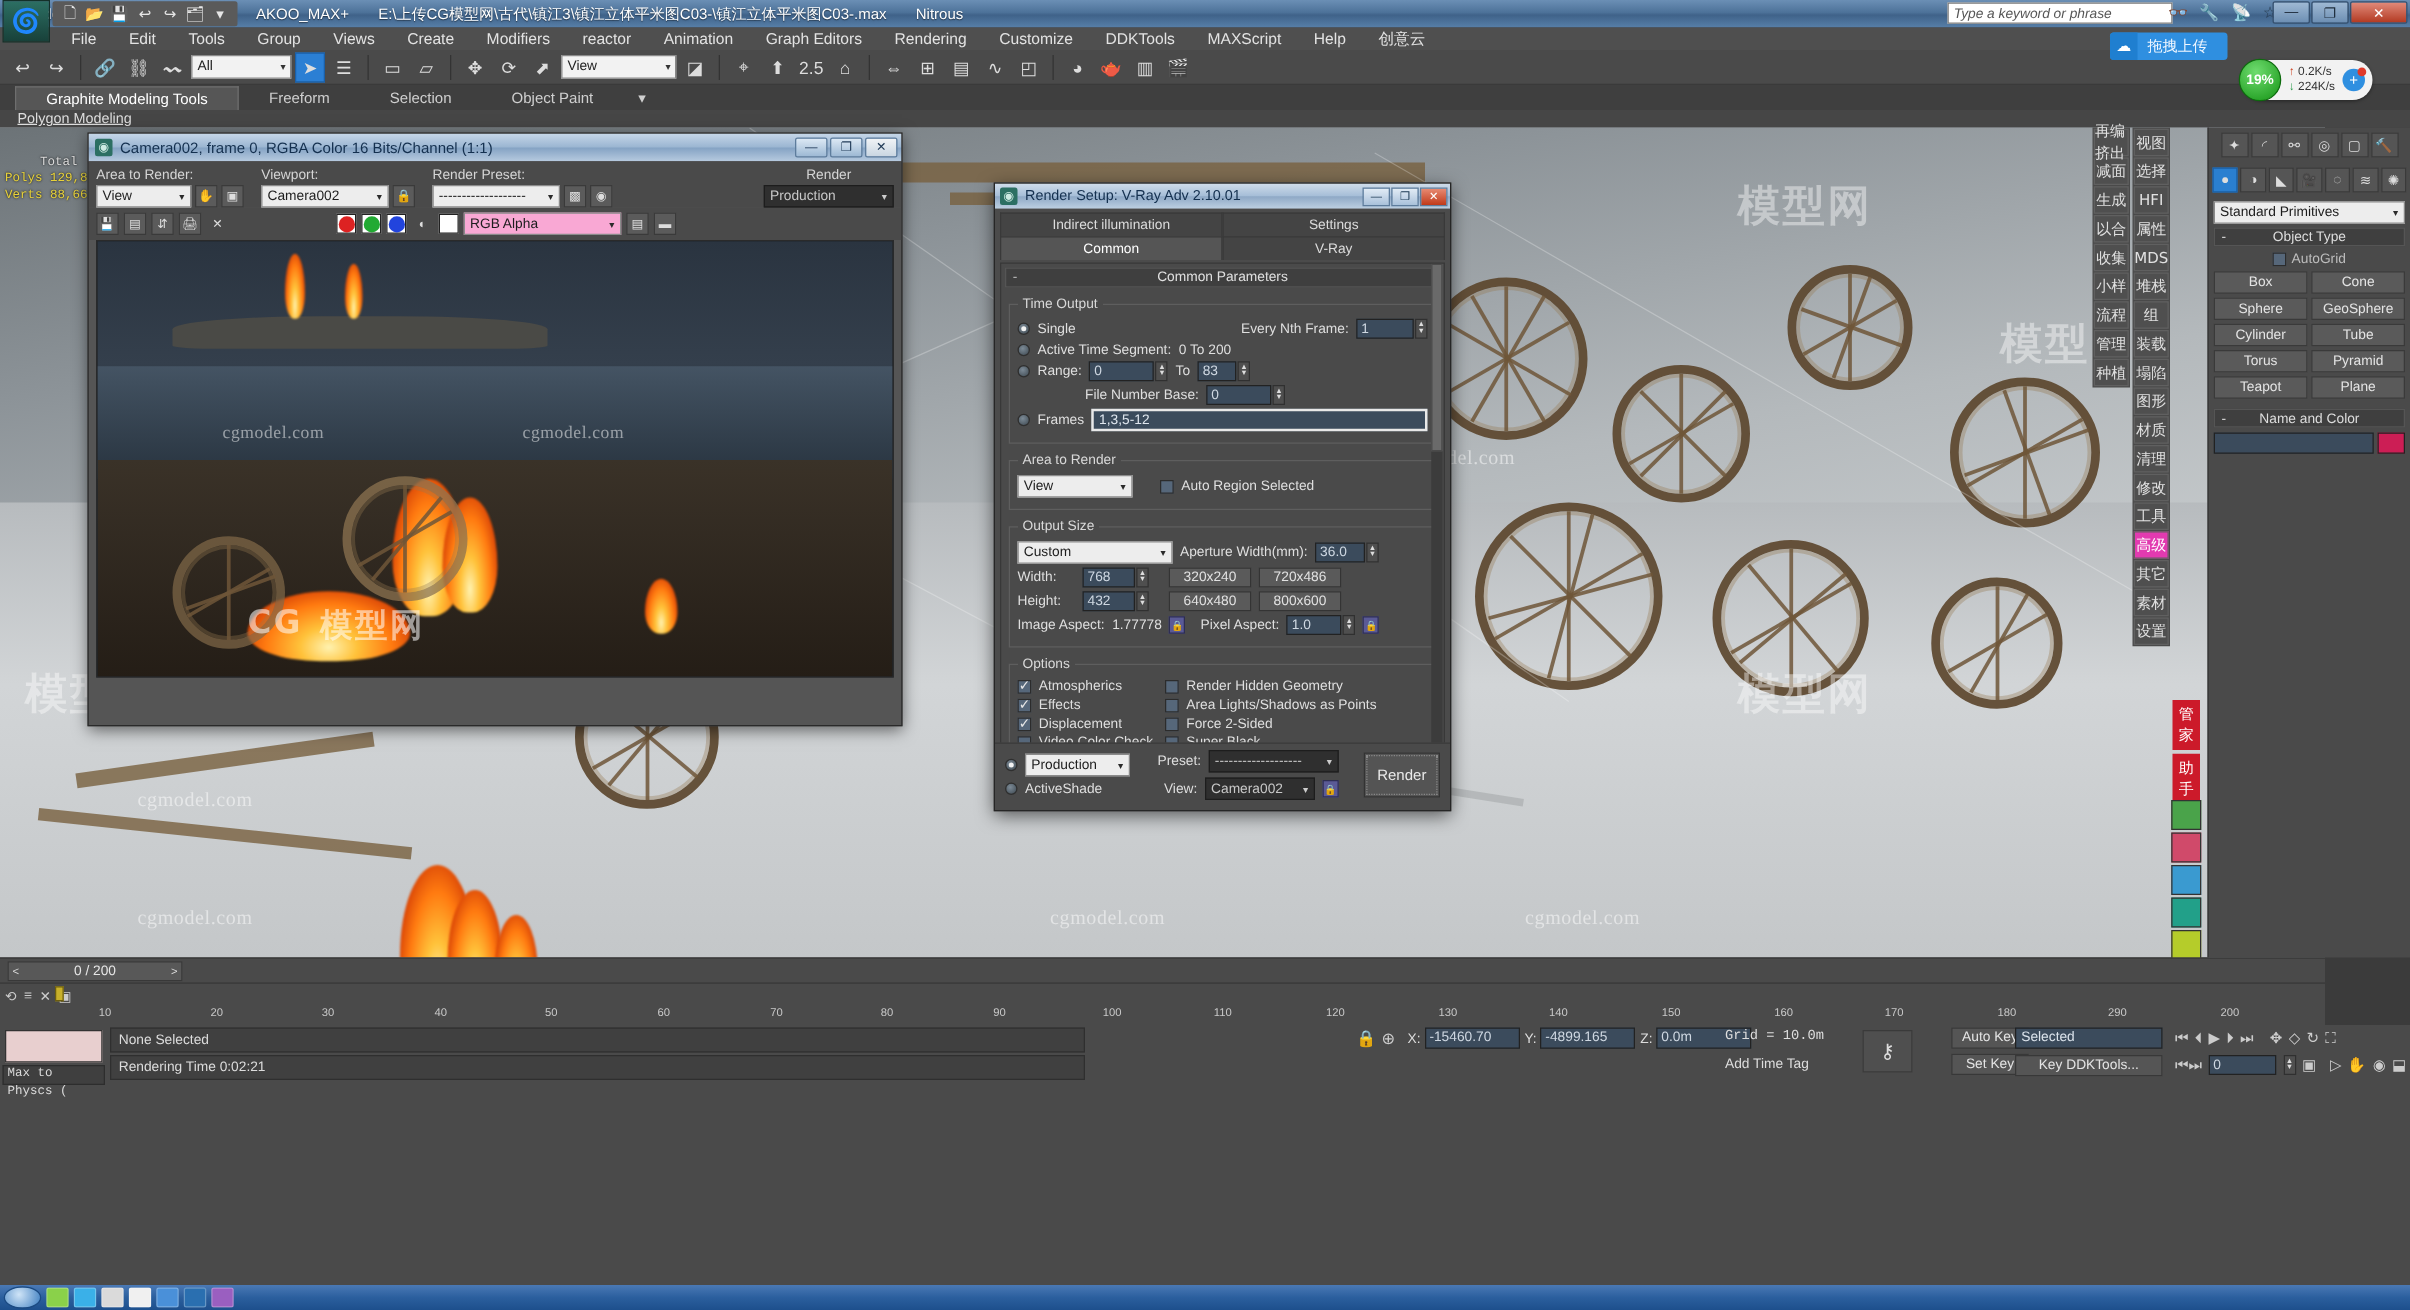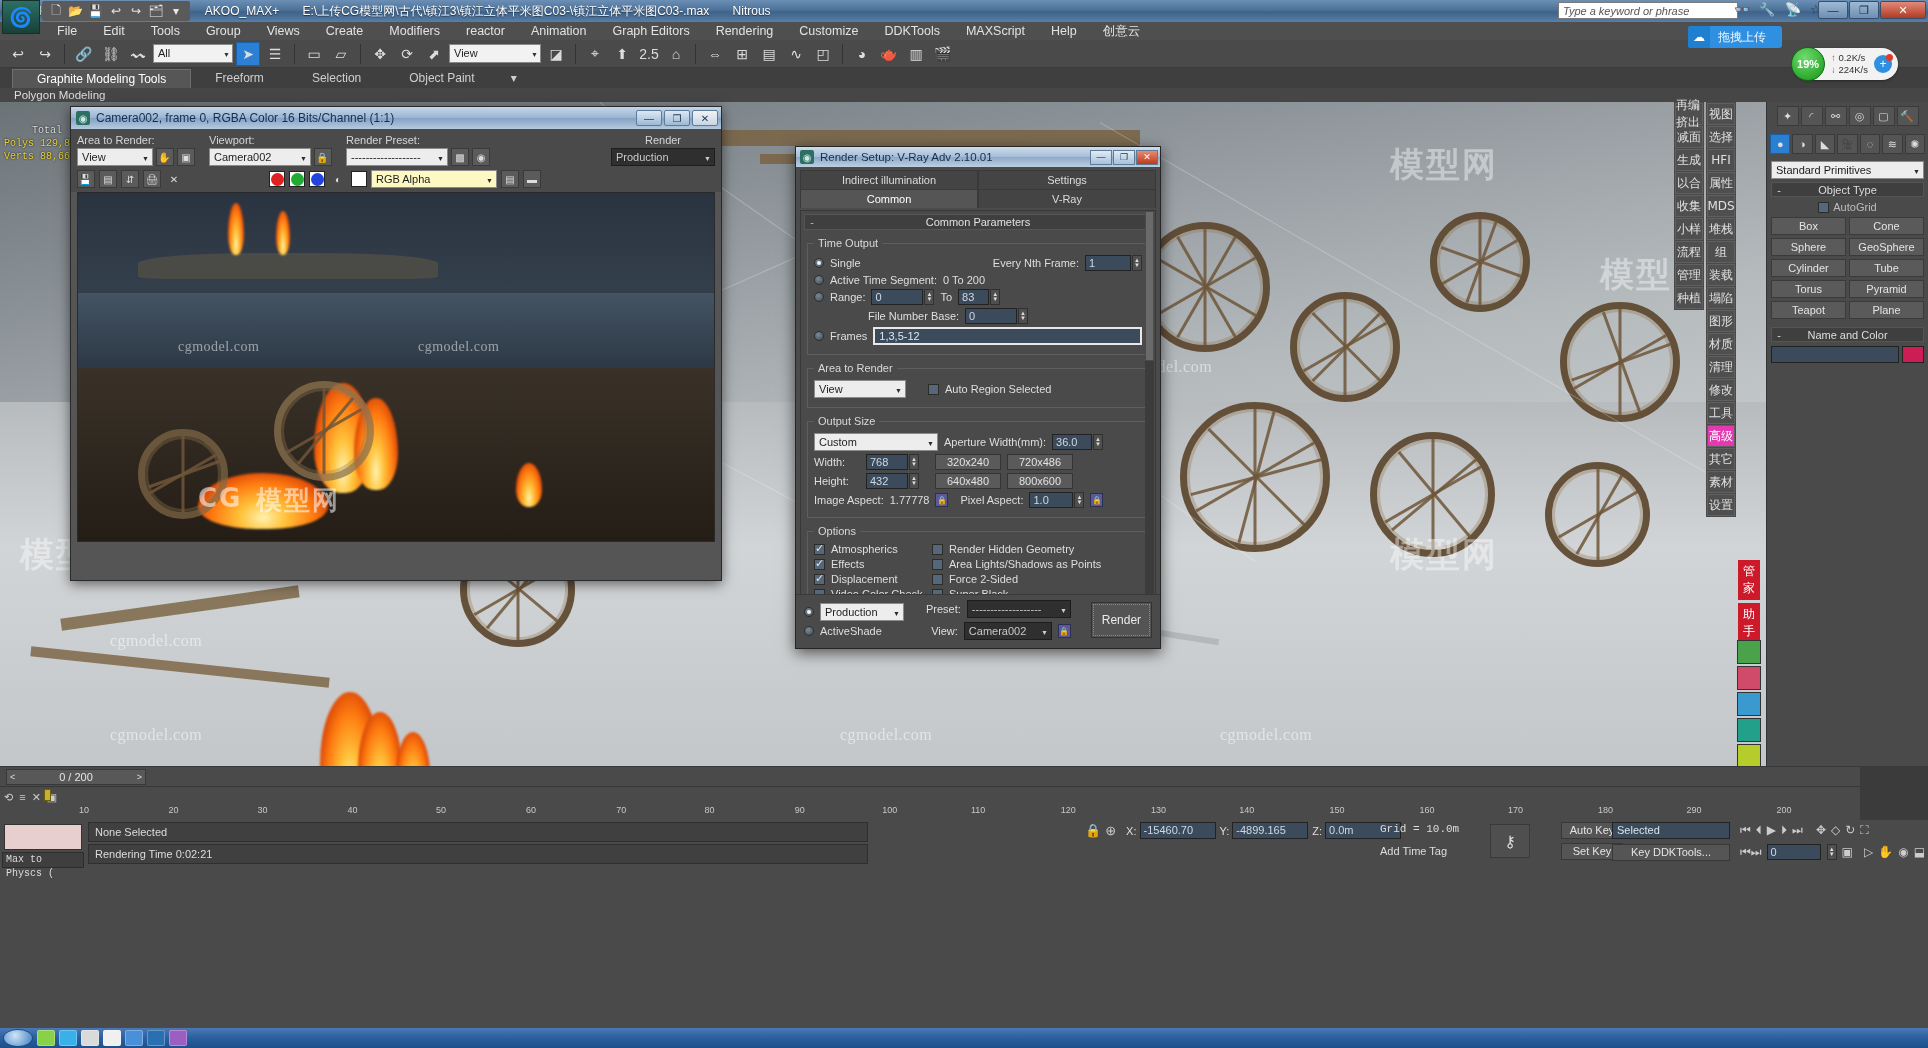--- a/index.html
+++ b/index.html
@@ -78,21 +78,21 @@
   
   .ribbon {
     position: absolute; left: 0; top: 68px; width: 1928px; height: 20px;
     background: #3f3f3f; display: flex; align-items: flex-end; padding-left: 12px;
   }
   .rtab { height: 19px; padding: 0 24px; font-size: 12px; line-height: 19px; color: #cfcfcf; }
   .rtab.active { background: #565656; color: #fff; border-top: 1px solid #6e6e6e;
                  border-left: 1px solid #6e6e6e; border-right: 1px solid #6e6e6e; }
   .ribbon2 {
     position: absolute; left: 0; top: 88px; width: 1928px; height: 14px;
-    background: #464646; font-size: 11.5px; color: #ddd; padding-left: 14px; line-height: 14px;
+    background: #464646; font-size: 11.5px; color: #ddd; padding-left: 14px; line-height: 14px; text-decoration: underline;
   }
 
   
   .viewport {
     position: absolute; left: 0; top: 102px; width: 1860px; height: 664px;
     background: #9aa0a5; overflow: hidden;
   }
   .vp-sky { position: absolute; inset: 0;
     background:
       linear-gradient(170deg, #6c7377 0%, #8c9398 22%, #b4b9bc 48%, #c9cdcf 70%, #b9bdbf 100%);
@@ -562,21 +562,21 @@
           <i class="dot" style="background:#dd2222;display:block"></i>
         </span>
       <span class="swatch" style="display:flex;align-items:center;justify-content:center">
           <i class="dot" style="background:#22aa33;display:block"></i>
         </span>
       <span class="swatch" style="display:flex;align-items:center;justify-content:center">
           <i class="dot" style="background:#2244dd;display:block"></i>
         </span>
       <span class="mini-btn" style="border:none;background:transparent;color:#ddd">◐</span>
       <span class="swatch"></span>
-      <span class="ddown" style="width:126px;background:#fef9c3">RGB Alpha</span>
+      <span class="ddown" style="width:126px;background:#f9a8d4">RGB Alpha</span>
       <span class="mini-btn">▤</span>
       <span class="mini-btn">▬</span>
     </div>
 
     <div class="rfw-canvas">
       <div class="rc-sky"></div>
       <div class="rc-water"></div>
       <div class="rc-ground"></div>
       <div class="plank" style="left:60px;top:60px;width:300px;height:26px;background:#4a4a46;border-radius:40% 40% 10% 10%;"></div>
       <div class="flame" style="left:150px;top:10px;width:16px;height:52px;"></div>

